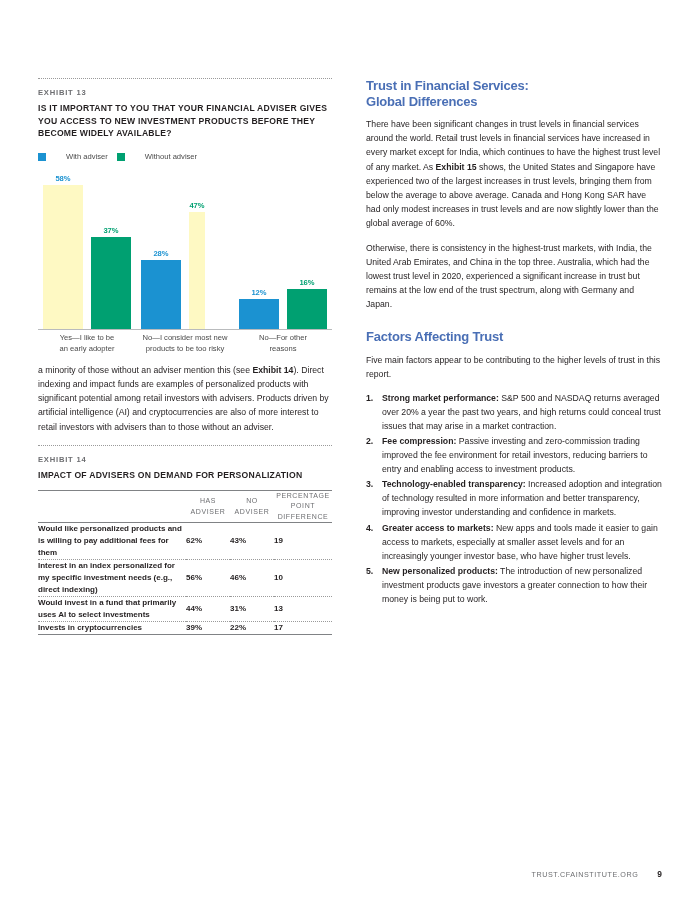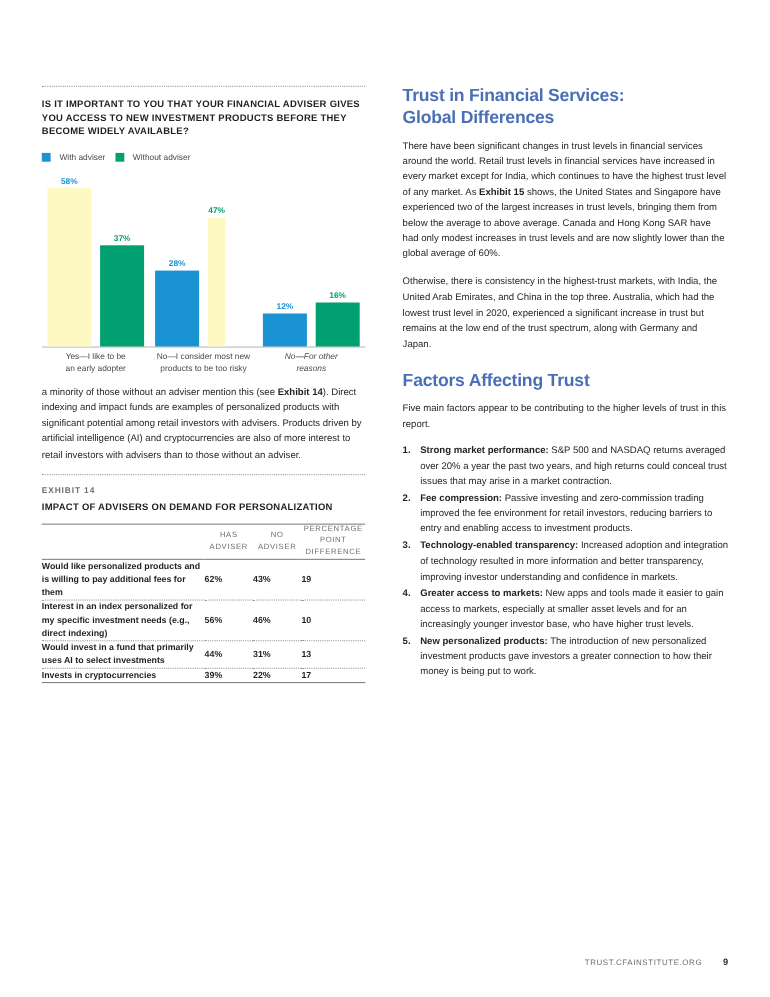--- a/index.html
+++ b/index.html
@@ -27,21 +27,21 @@
     font-size:7.6px; font-weight:700; letter-spacing:.8px;
     color:#6d6e71; margin-bottom:5px;
   }
   .exhibit-title {
     font-size:8.6px; font-weight:700; letter-spacing:.25px;
     line-height:1.48; color:#231f20; text-transform:uppercase;
   }
 
   
   .legend { display:flex; align-items:center; gap:9px; margin:12px 0 6px 0; }
-  .legend-item { display:flex; align-items:center; gap:8px; }
+  .legend-item { display:flex; align-items:center; gap:20px; }
   .legend-swatch { width:8px; height:8px; display:block; }
   .legend-text { font-size:7.6px; color:#4a4a4a; }
 
   
   .chart { position:relative; width:294px; height:190px; margin-top:2px; }
   .plot  { position:relative; width:294px; height:163px; }
   .axis  { position:absolute; left:0; right:0; bottom:0; height:1px; background:#b9bbbd; }
   .bar {
     position:absolute; bottom:1px;
   }
@@ -83,21 +83,21 @@
   }
   .row-val {
     font-size:8px; font-weight:700; text-align:left; color:#231f20;
   }
   tr.data-row { border-top:1px dotted #9a9a9a; }
   tr.first-data-row { border-top:1.6px solid #808285; }
   .tbl-bottom { border-top:1.6px solid #808285; height:0; }
 
   
   .sec-head {
-    font-size:16px; font-weight:700; line-height:1.24;
+    font-size:13px; font-weight:700; line-height:1.24;
     color:#4a6fb5; margin:0 0 7px 0; letter-spacing:-.2px;
   }
   .sec-head.second { margin-top:18px; }
 
   
   ol.factors { margin:10px 0 0 0; padding:0; list-style:none; }
   ol.factors li {
     position:relative; padding-left:16px; margin-bottom:1px;
     font-size:8.7px; line-height:1.62; color:#231f20;
   }
@@ -118,20 +118,21 @@
 </style>
 </head>
 <body>
 
 <div class="page">
 
   <div class="col-left">
 
     <div>
       <div class="dotted-rule"></div>
+      <div class="exhibit-label">EXHIBIT 13</div>
       <div class="exhibit-title">IS IT IMPORTANT TO YOU THAT YOUR FINANCIAL ADVISER GIVES YOU ACCESS TO NEW INVESTMENT PRODUCTS BEFORE THEY BECOME WIDELY AVAILABLE?</div>
 
       <div class="legend">
         <div class="legend-item">
           <span class="legend-swatch" id="sw0" style="background: rgb(27, 146, 209);"></span>
           <span class="legend-text">With adviser</span>
         </div>
         <div class="legend-item">
           <span class="legend-swatch" id="sw1" style="background: rgb(0, 160, 113);"></span>
           <span class="legend-text">Without adviser</span>
@@ -162,21 +163,21 @@
           </div>
         <div class="cat-labels" id="catlabels">
             <div class="cat-label" style="left: 0px; width: 98px;">
               <div>Yes—I like to be</div>
               <div>an early adopter</div>
             </div>
             <div class="cat-label" style="left: 98px; width: 98px;">
               <div>No—I consider most new</div>
               <div>products to be too risky</div>
             </div>
-            <div class="cat-label" style="left: 196px; width: 98px; font-style: italic;">
+            <div class="cat-label" style="left: 196px; width: 98px;">
               <div>No—For other</div>
               <div>reasons</div>
             </div>
           </div>
       </div>
     </div>
 
     <p class="body-text para" style="margin-top:6px;"><span>a minority of those without an adviser mention this (see </span><b>Exhibit 14</b><span>). Direct indexing and impact funds are examples of personalized products with significant potential among retail investors with advisers. Products driven by artificial intelligence (AI) and cryptocurrencies are also of more interest to retail investors with advisers than to those without an adviser.</span></p>
 
     <div style="margin-top:6px;">

